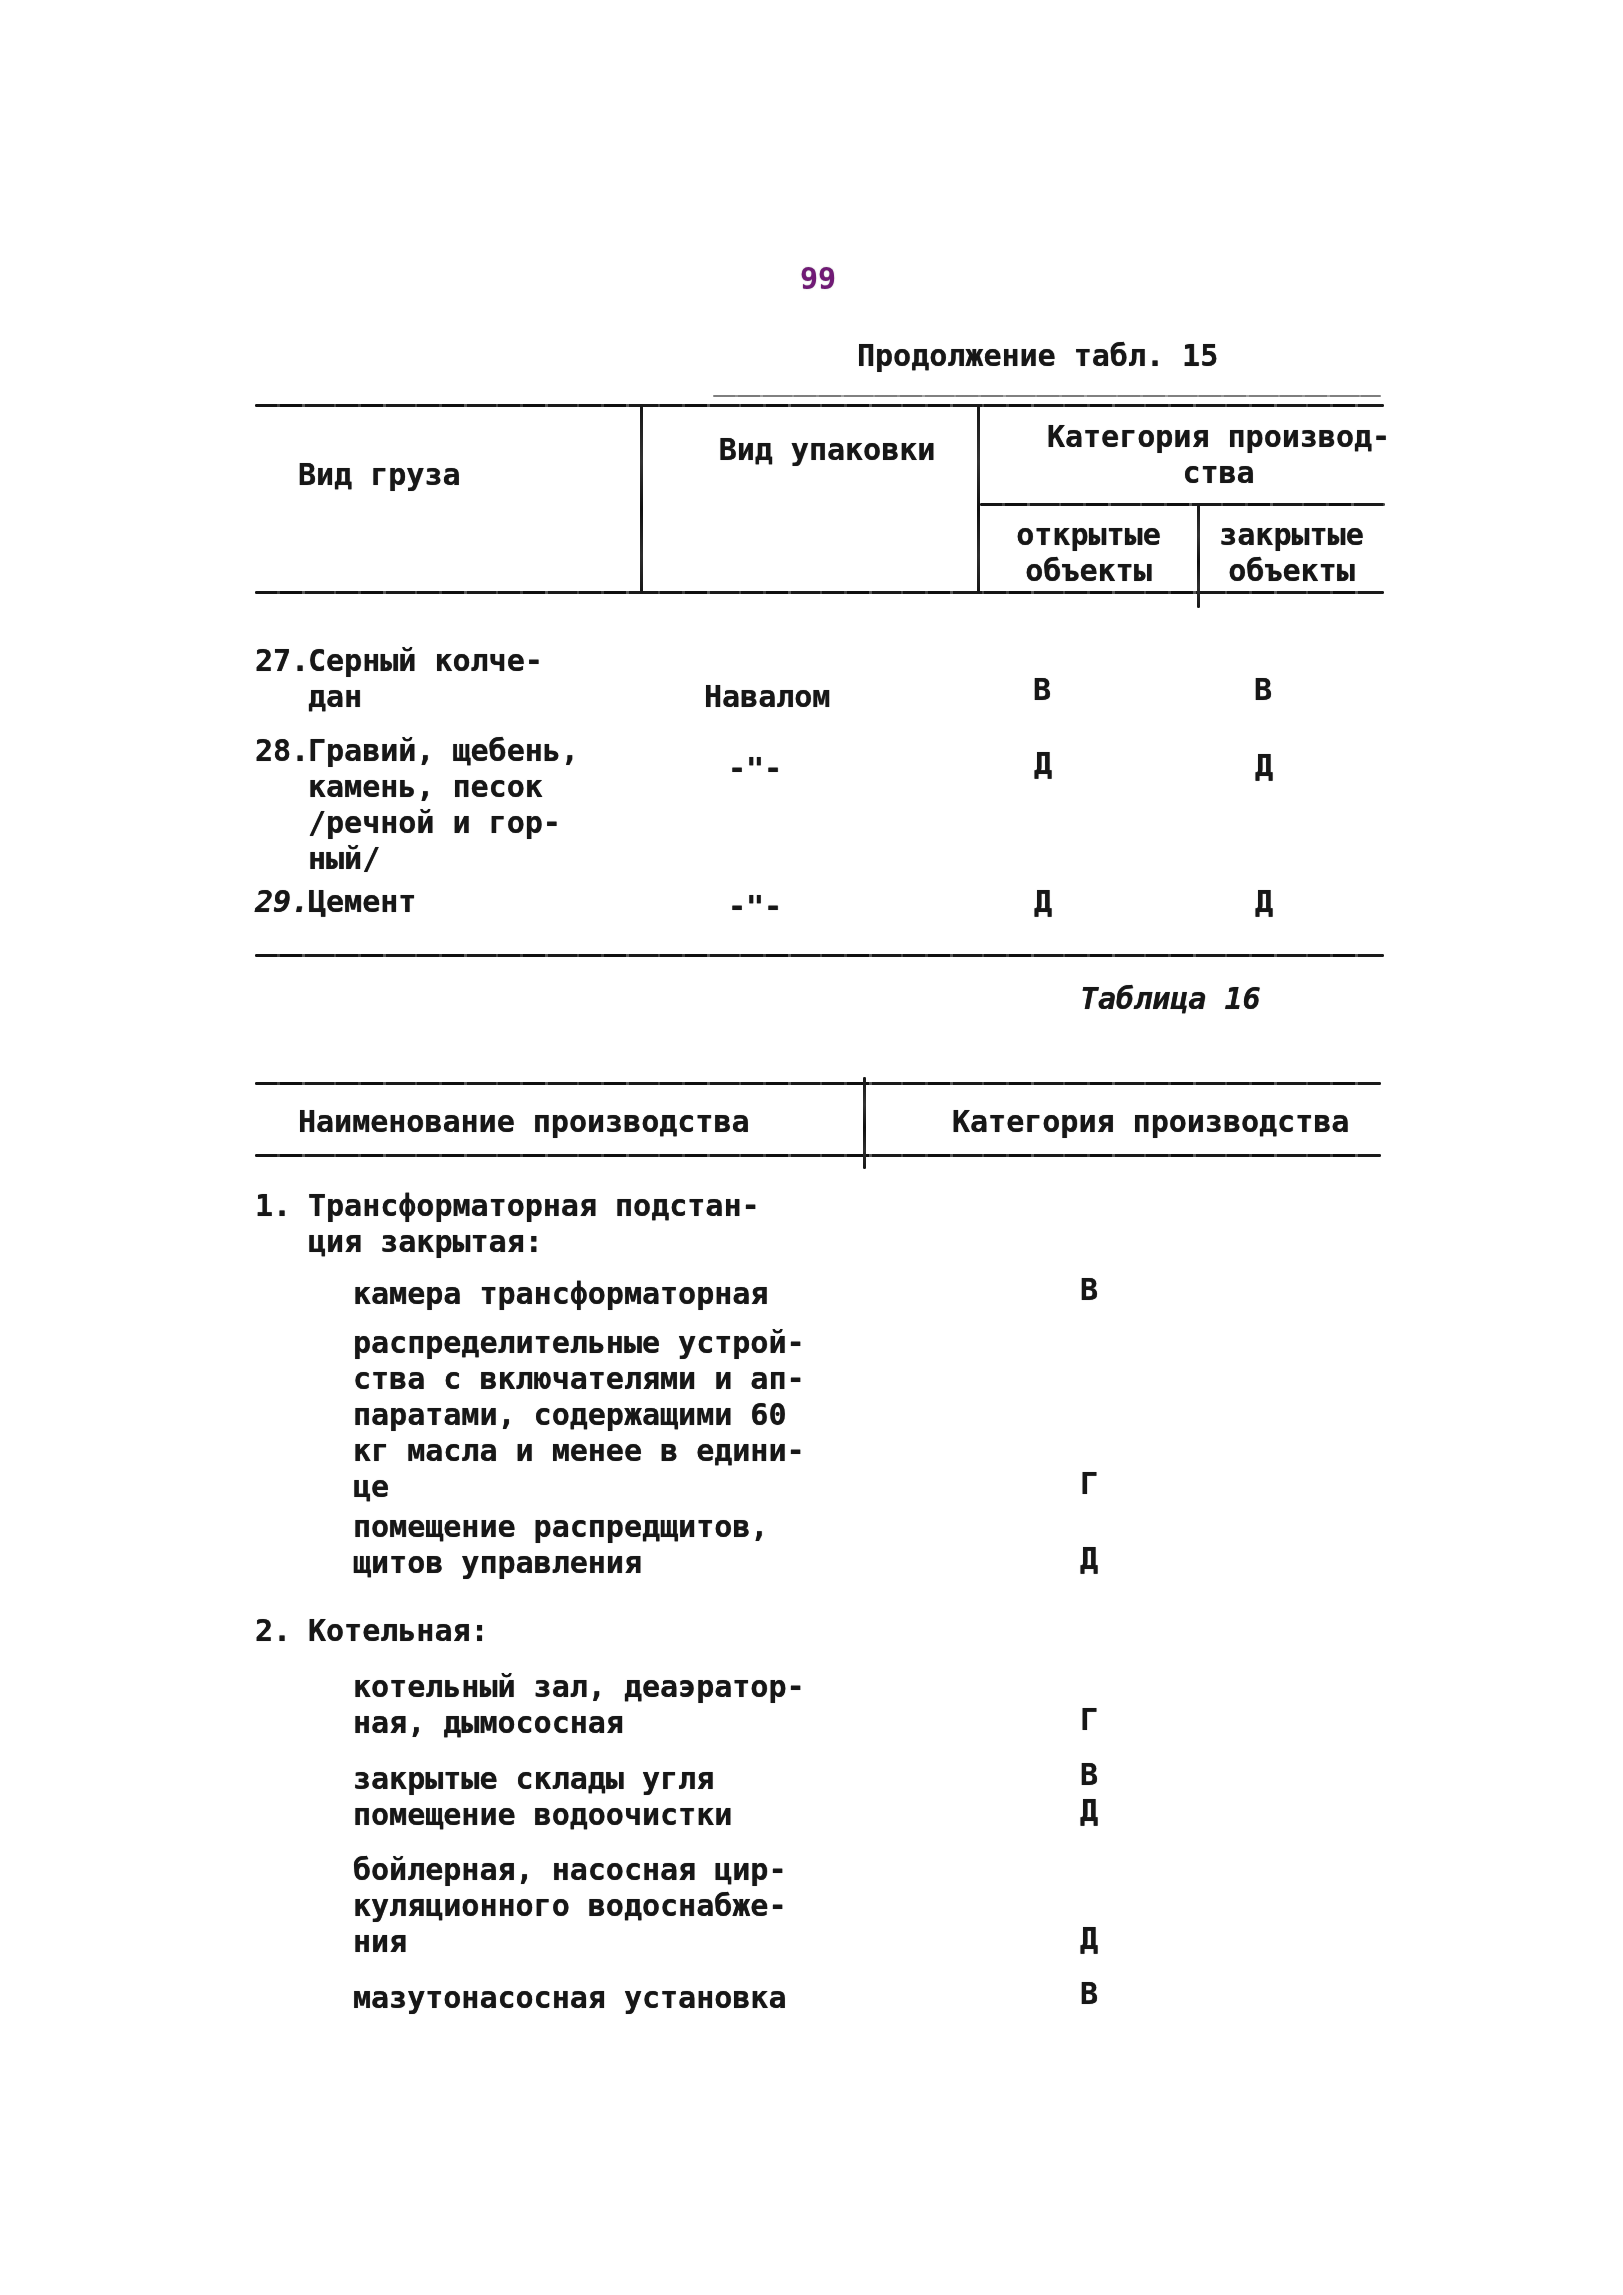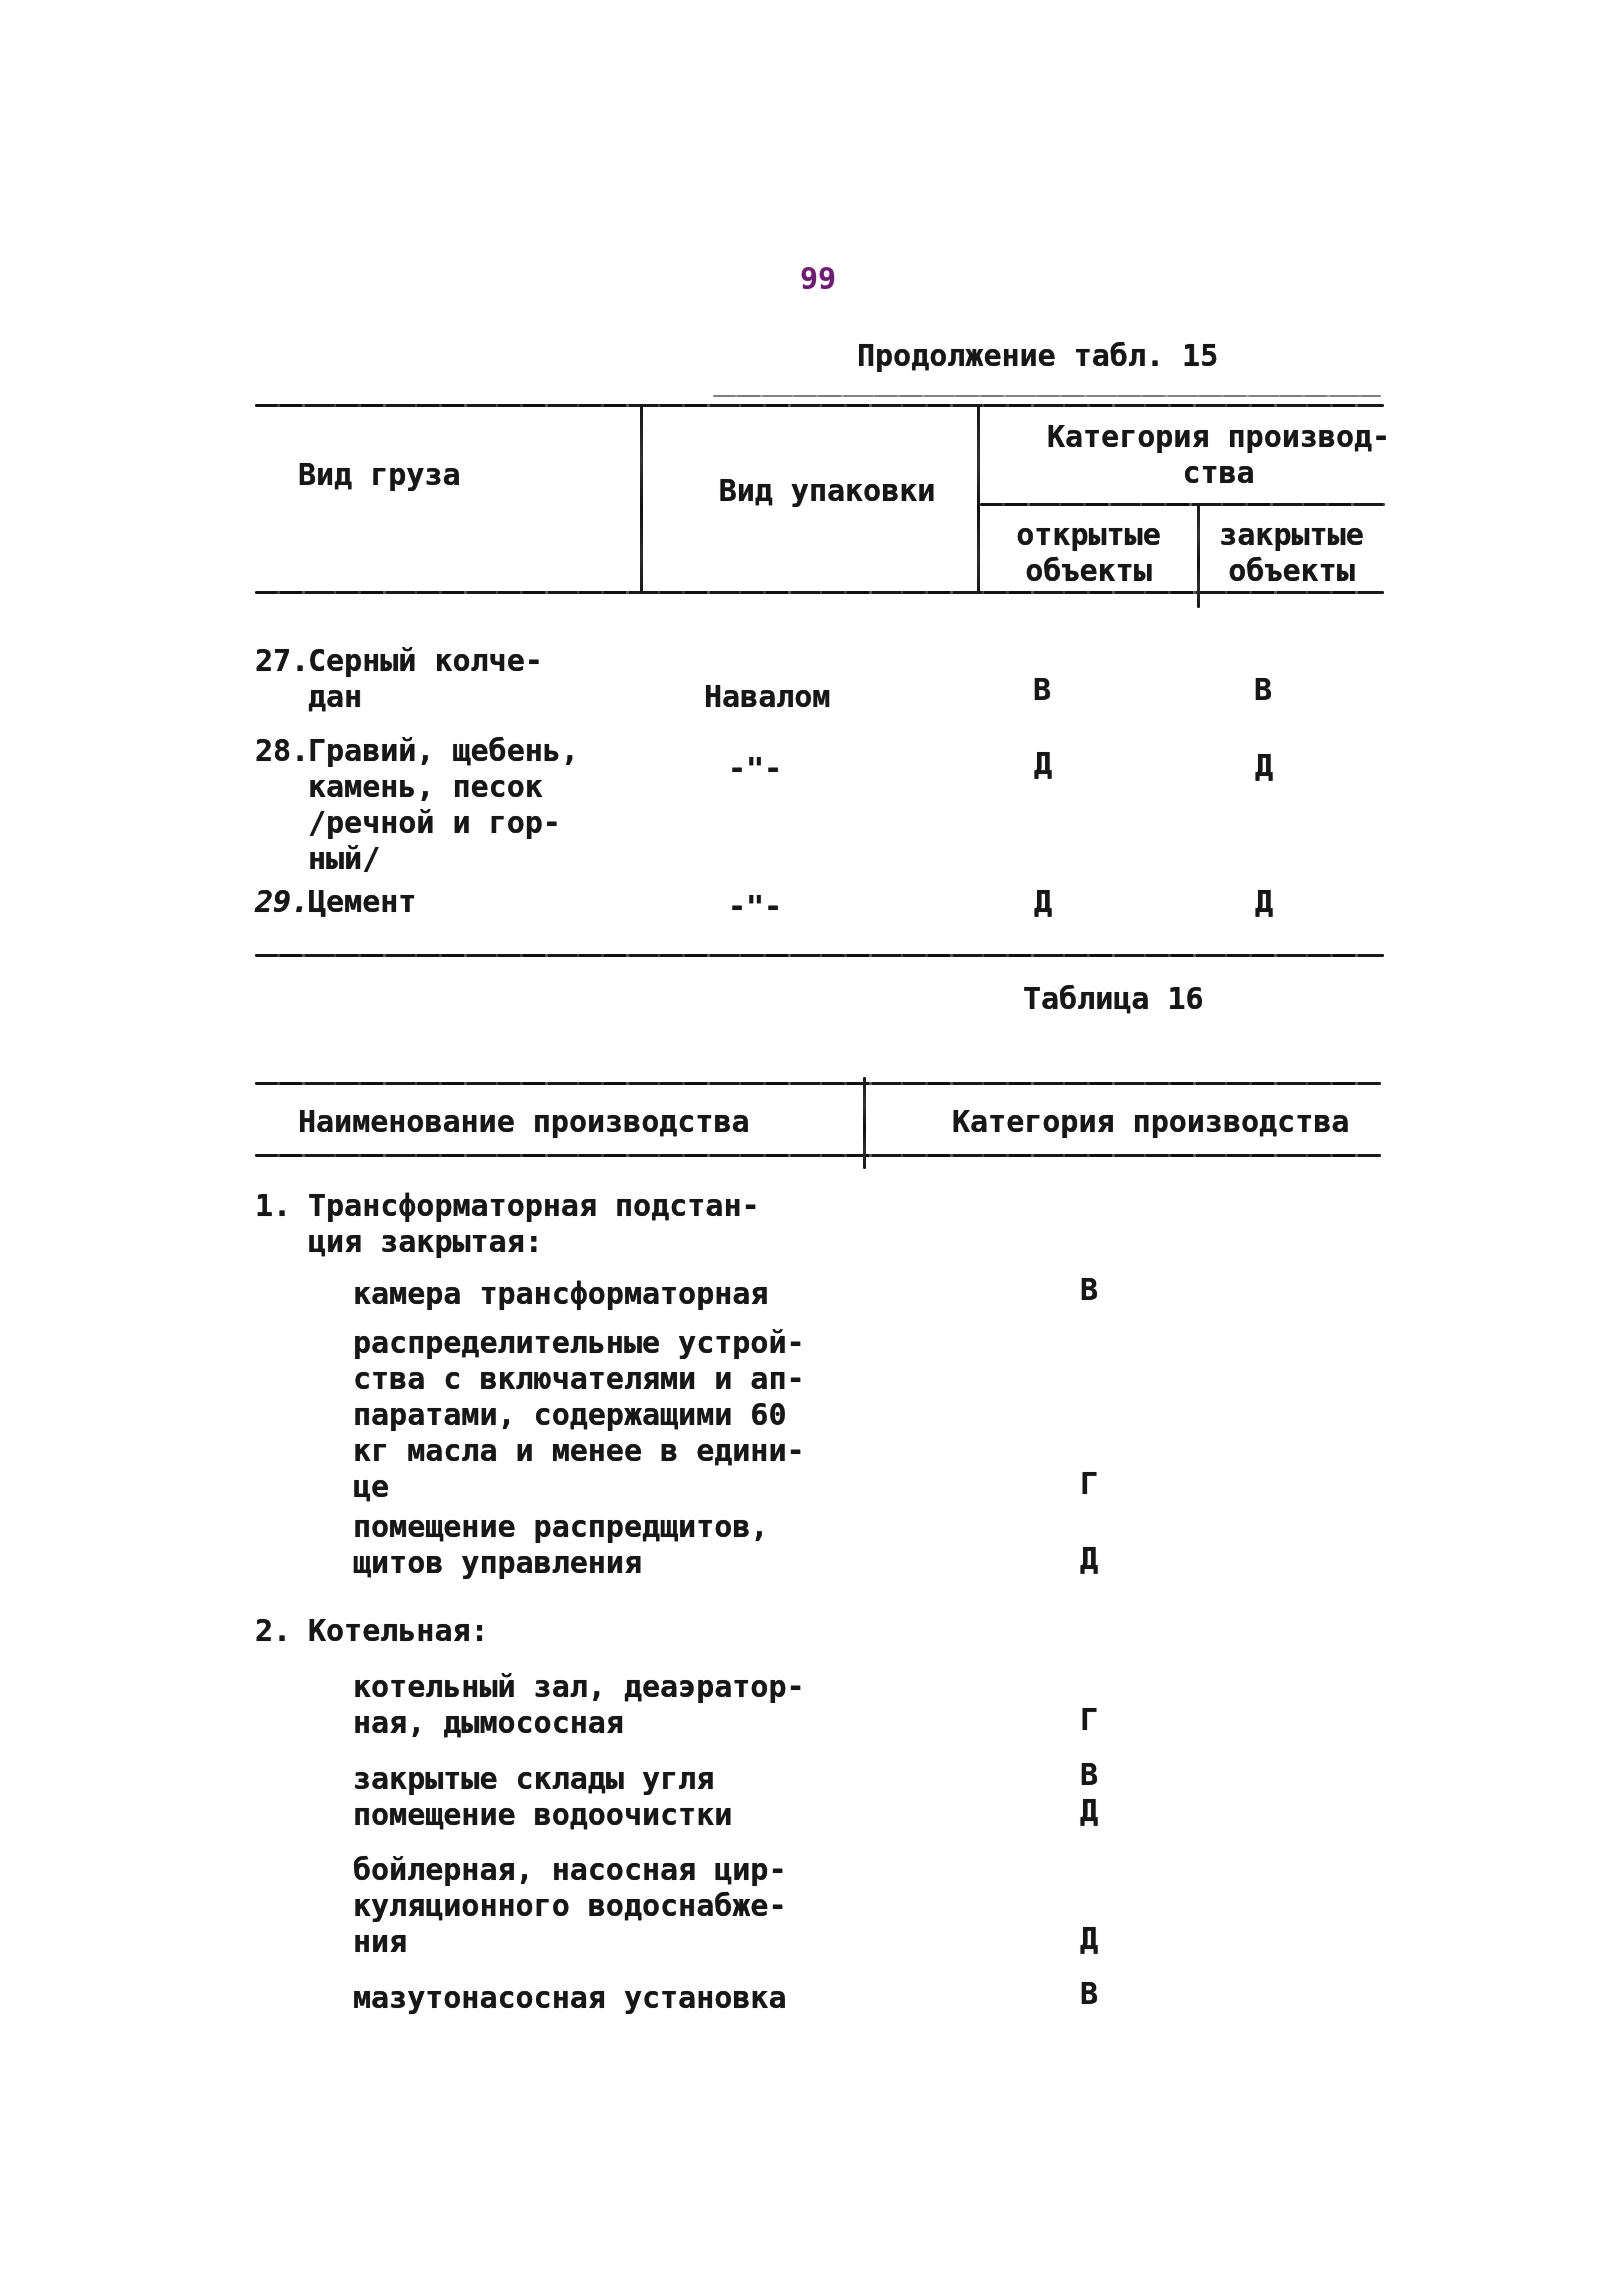--- a/index.html
+++ b/index.html
@@ -48,21 +48,21 @@
   <div class="hline" style="left:255px;top:404px;width:1129px;"></div>
   <div class="hline thin" style="left:713px;top:395px;width:668px;"></div>
   <div class="hline" style="left:255px;top:591px;width:1129px;"></div>
   <div class="hline" style="left:980px;top:503px;width:405px;height:2.6px;"></div>
   <div class="vline" style="left:640px;top:406px;height:187px;"></div>
   <div class="vline" style="left:977px;top:406px;height:187px;"></div>
   <div class="vline" style="left:1197px;top:505px;height:103px;"></div>
   <div class="hline" style="left:255px;top:954px;width:1129px;"></div>
 
   <div class="t" style="left:298px;top:457px;">Вид груза</div>
-  <div class="t ctr" style="left:641px;top:473px;width:372px;">Вид упаковки</div>
+  <div class="t ctr" style="left:641px;top:432px;width:372px;">Вид упаковки</div>
   <div class="t ctr" style="left:980px;top:419px;width:405px;padding-left:36px;">Категория производ-
 ства</div>
   <div class="t ctr" style="left:980px;top:517px;width:217px;">открытые
 объекты</div>
   <div class="t ctr" style="left:1199px;top:517px;width:185px;">закрытые
 объекты</div>
 
   <div class="t" style="left:255px;top:643px;">27.</div>
   <div class="t" style="left:308px;top:643px;">Серный колче-
 дан</div>
@@ -78,21 +78,21 @@
   <div class="t" style="left:728px;top:751px;">-"-</div>
   <div class="t" style="left:1034px;top:746px;">Д</div>
   <div class="t" style="left:1255px;top:748px;">Д</div>
 
   <div class="t" style="left:255px;top:884px;font-style:italic;">29.</div>
   <div class="t" style="left:308px;top:884px;">Цемент</div>
   <div class="t" style="left:728px;top:889px;">-"-</div>
   <div class="t" style="left:1034px;top:884px;">Д</div>
   <div class="t" style="left:1255px;top:884px;">Д</div>
 
-  <div class="t" style="left:1023px;top:981px;">Таблица 16</div>
+  <div class="t" style="left:1080px;top:981px;font-style:italic;">Таблица 16</div>
 
   <div class="hline" style="left:255px;top:1082px;width:1126px;"></div>
   <div class="hline" style="left:255px;top:1154px;width:1126px;"></div>
   <div class="vline" style="left:863px;top:1077px;height:92px;"></div>
 
   <div class="t" style="left:298px;top:1104px;">Наименование производства</div>
   <div class="t" style="left:952px;top:1104px;">Категория производства</div>
 
   <div class="t" style="left:255px;top:1188px;">1.</div>
   <div class="t" style="left:308px;top:1188px;">Трансформаторная подстан-

